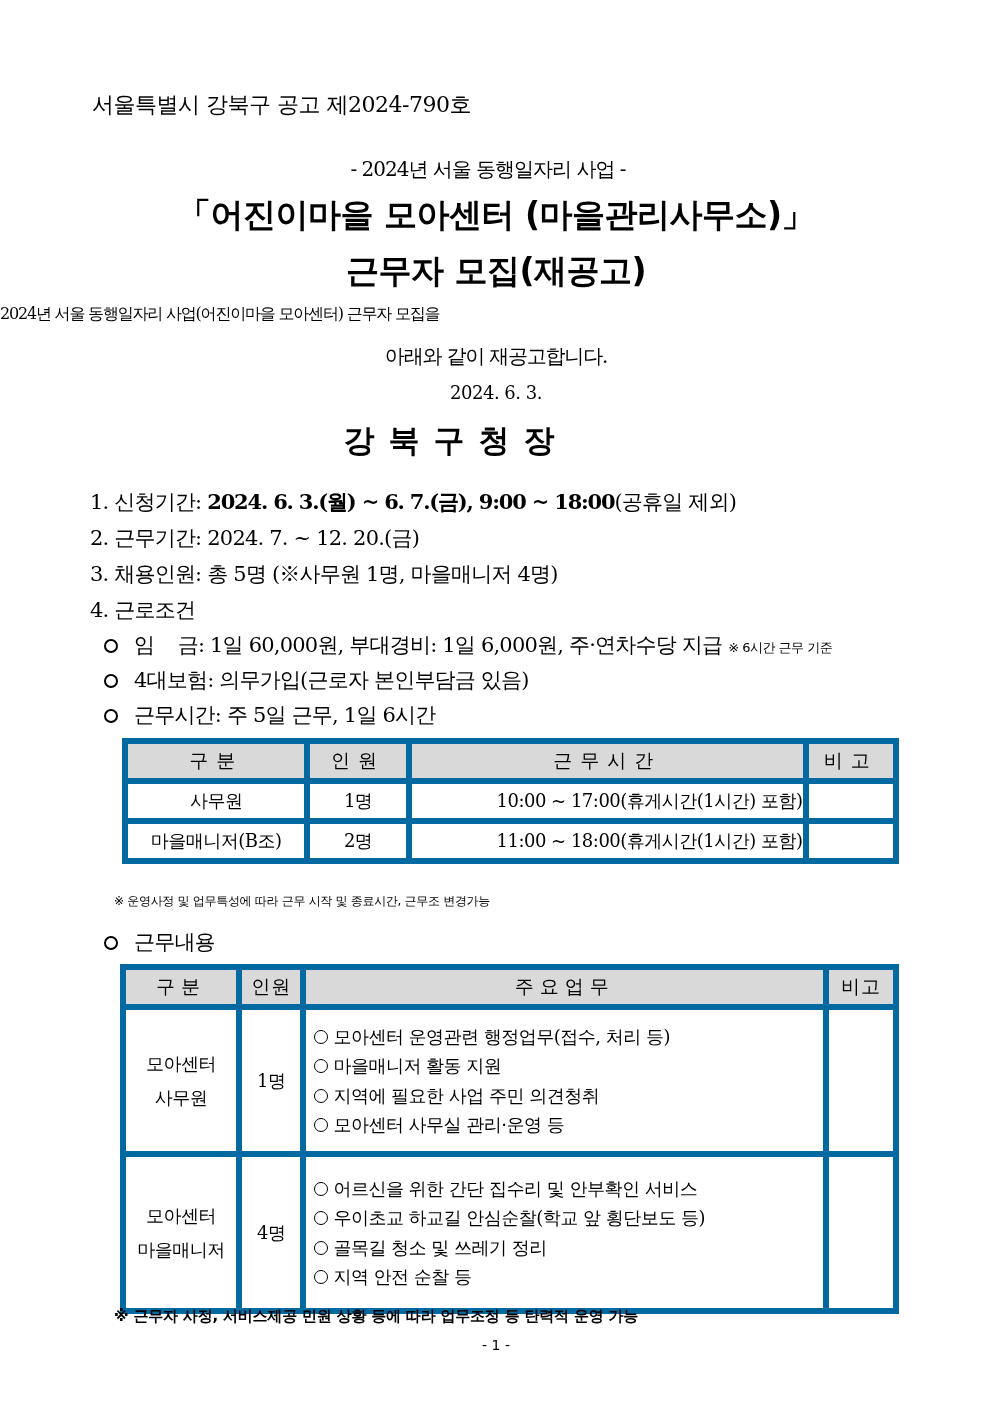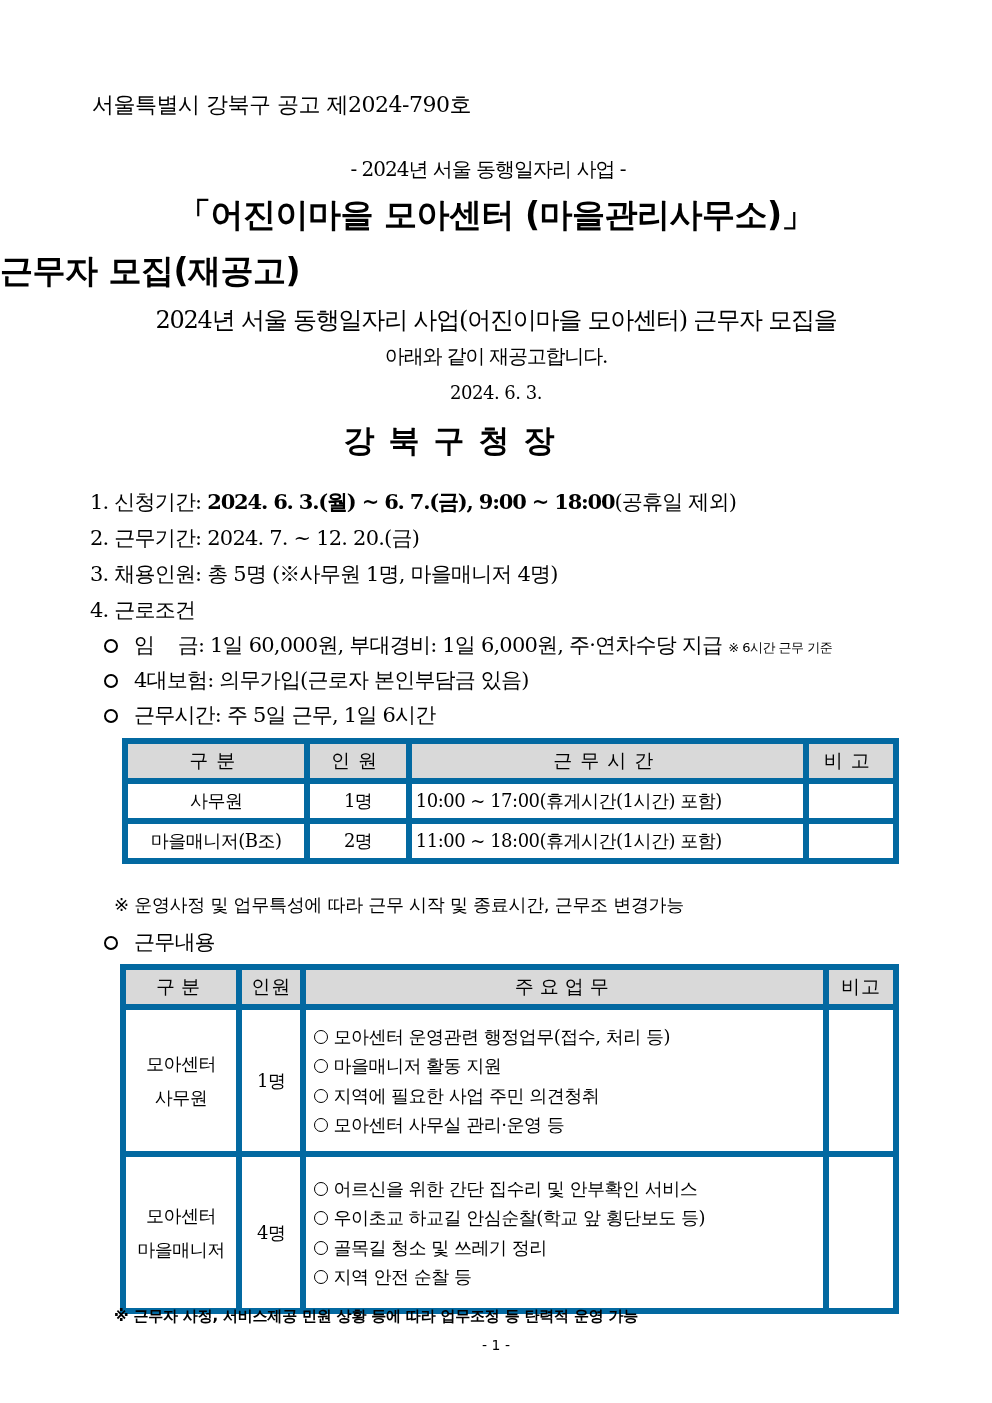--- a/index.html
+++ b/index.html
@@ -5,22 +5,22 @@
   html, body { margin: 0; padding: 0; background: #ffffff; }
   body {
     width: 992px; height: 1403px; position: relative; overflow: hidden;
     font-family: "DejaVu Serif", "Liberation Serif", serif;
     color: #000;
   }
   .abs { position: absolute; }
   .notice-no { left: 92px; top: 90px; font-size: 22px; letter-spacing: -0.5px; }
   .subtitle { left: 0; width: 976px; top: 156px; text-align: center; font-size: 20px; letter-spacing: -1px; }
   .title1 { left: 0; width: 992px; top: 193px; text-align: center; font-family: "DejaVu Sans", sans-serif; font-weight: bold; font-size: 33px; letter-spacing: -0.5px; }
-  .title2 { left: 0; width: 992px; top: 249px; text-align: left; font-family: "DejaVu Sans", sans-serif; font-weight: bold; font-size: 33px; letter-spacing: -0.5px; }
-  .intro1 { left: 0; width: 992px; top: 304px; text-align: center; font-size: 24px; letter-spacing: -1.2px; }
+  .title2 { left: 0; width: 992px; top: 249px; text-align: center; font-family: "DejaVu Sans", sans-serif; font-weight: bold; font-size: 33px; letter-spacing: -0.5px; }
+  .intro1 { left: 0; width: 992px; top: 304px; text-align: left; font-size: 16px; letter-spacing: -1.2px; }
   .intro2 { left: 0; width: 992px; top: 343px; text-align: center; font-size: 20px; letter-spacing: -1.2px; }
   .date { left: 0; width: 992px; top: 382px; text-align: center; font-size: 18px; letter-spacing: -0.5px; }
   .issuer { left: 0; width: 912px; top: 420px; text-align: center; font-weight: bold; font-size: 31px; letter-spacing: 14px; }
 
   .item { left: 90px; font-size: 21px; letter-spacing: -0.8px; white-space: nowrap; }
   .item-1 { top: 488px; }
   .item-2 { top: 524px; }
   .item-3 { top: 560px; }
   .item-4 { top: 596px; }
   .bold-run { font-weight: bold; letter-spacing: -1.2px; }
@@ -31,32 +31,32 @@
   .cond-2 { top: 666px; }
   .cond-3 { top: 701px; }
   .cond-5 { top: 928px; }
   .small-note { font-family: "DejaVu Sans", sans-serif; font-size: 13px; letter-spacing: -0.5px; margin-left: 6px; }
 
   table { border-collapse: collapse; position: absolute; }
   td, th { border: 6px solid #0369a1; padding: 0; }
   .tbl1 { left: 122px; top: 738px; width: 777px; border: 2.5px solid #000; }
   .tbl1 th { background: #d9d9d9; height: 34px; font-family: "DejaVu Sans", sans-serif; font-weight: normal; font-size: 19px; letter-spacing: 8px; border-bottom: 4px double #000; }
   .tbl1 td { height: 34px; text-align: center; font-size: 18px; letter-spacing: -0.5px; }
-  .tbl1 td.hours { text-align: left; padding-left: 4px; }
+  .tbl1 td.hours { text-align: right; padding-left: 4px; }
 
   .tbl2 { left: 120px; top: 964px; width: 779px; border: 2.5px solid #000; }
   .tbl2 th { background: #d9d9d9; height: 34px; font-family: "DejaVu Sans", sans-serif; font-weight: normal; font-size: 19px; letter-spacing: 6px; border-bottom: 4px double #000; }
   .tbl2 td { text-align: center; font-size: 18px; letter-spacing: -0.5px; line-height: 34px; }
   .tbl2 td.duties { text-align: left; padding-left: 8px; line-height: 29.5px; vertical-align: middle; }
   .tbl2 .row1 td { height: 141px; }
   .tbl2 .row2 td { height: 151px; }
   .duty-line { white-space: nowrap; }
   .duty-line .ring { display: inline-block; width: 14px; height: 14px; border: 1px solid #000; border-radius: 50%; margin-right: 5px; vertical-align: -1px; box-sizing: border-box; }
 
-  .note1 { left: 114px; top: 893px; font-family: "DejaVu Sans", sans-serif; font-size: 18px; letter-spacing: -0.3px; white-space: nowrap; }
+  .note1 { left: 114px; top: 893px; font-family: "DejaVu Sans", sans-serif; font-size: 12px; letter-spacing: -0.3px; white-space: nowrap; }
   .note2 { left: 114px; top: 1307px; font-family: "DejaVu Sans", sans-serif; font-size: 15px; letter-spacing: -0.2px; white-space: nowrap; font-weight: bold; }
   .page-no { left: 0; width: 992px; top: 1337px; text-align: center; font-family: "DejaVu Sans", sans-serif; font-size: 14px; }
 </style>
 </head>
 <body>
 
 <div class="abs notice-no">서울특별시 강북구 공고 제2024-790호</div>
 <div class="abs subtitle">- 2024년 서울 동행일자리 사업 -</div>
 <div class="abs title1">「어진이마을 모아센터 (마을관리사무소)」</div>
 <div class="abs title2">근무자 모집(재공고)</div>

